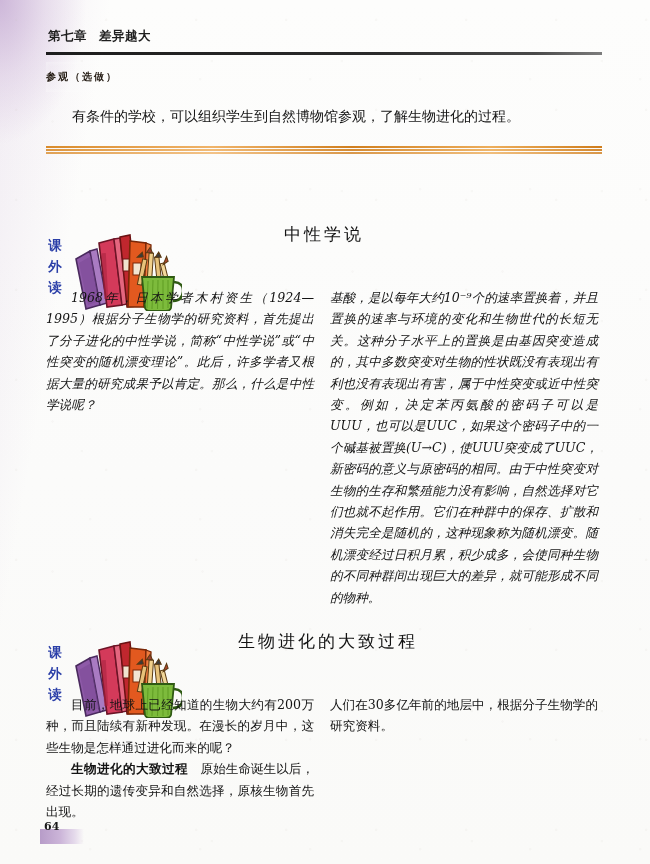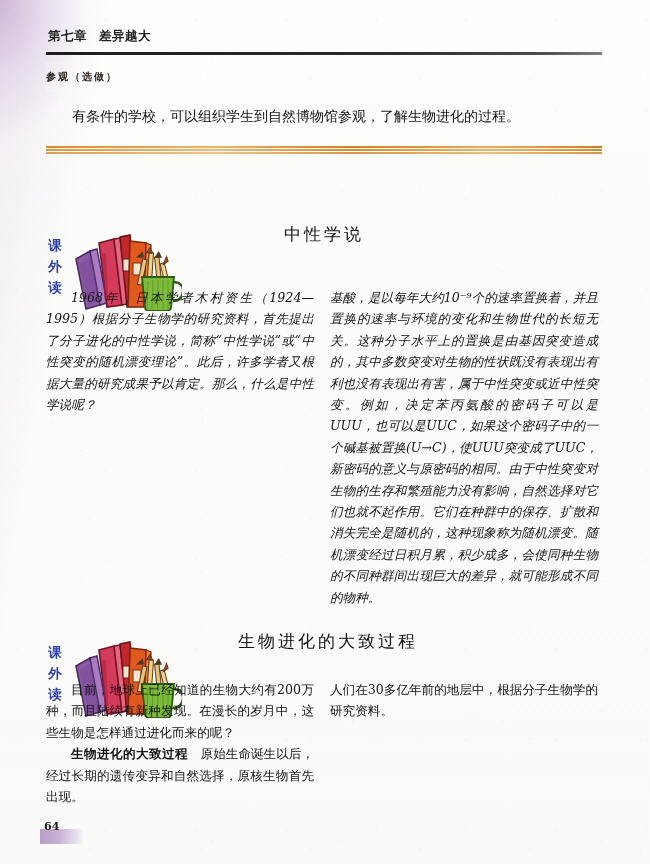--- a/index.html
+++ b/index.html
@@ -178,21 +178,21 @@
   .sec1 .sec-title { left: 284px; text-align: center; }
   .sec2 .sec-title { left: 238px; }
 
   
   .cols {
     position: absolute;
     left: 46px;
     width: 558px;
   }
   .sec1 .cols { top: 82px; font-style: italic; }
-  .sec2 .cols { top: 67px; }
+  .sec2 .cols { top: 82px; }
 
   .col {
     float: left;
     width: 268px;
     font-family: "DejaVu Serif", "Liberation Serif", serif;
     font-size: 12.6px;
     line-height: 21.4px;
     color: #131313;
     text-align: justify;
     text-justify: inter-character;

